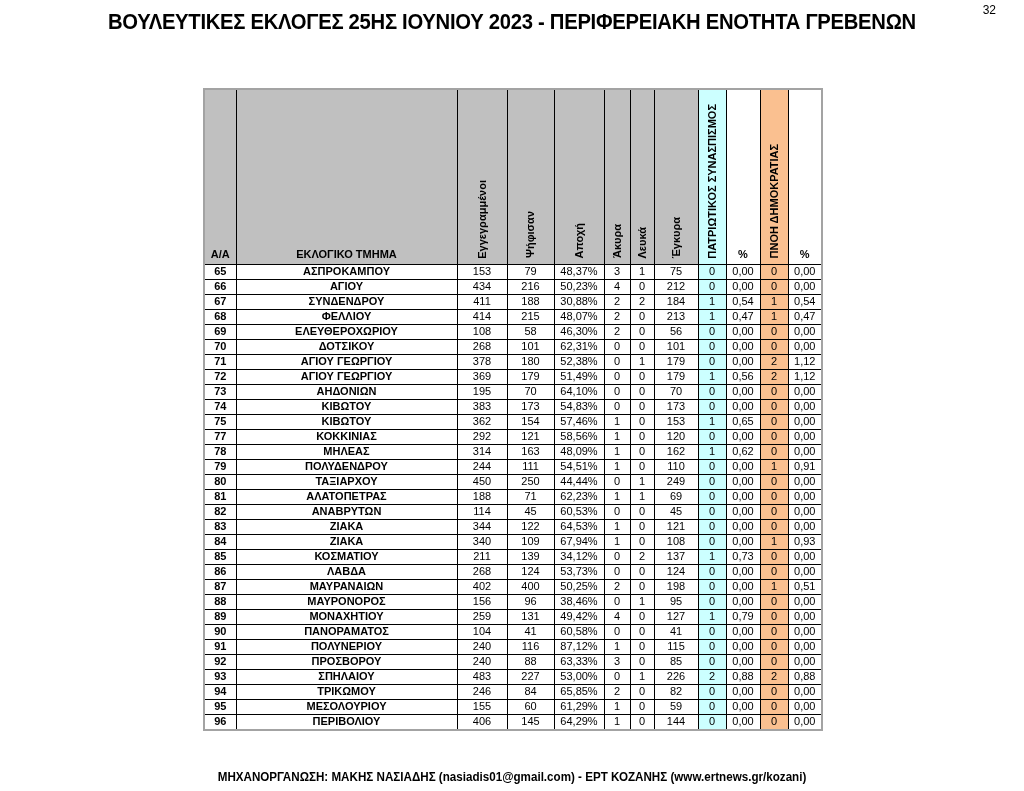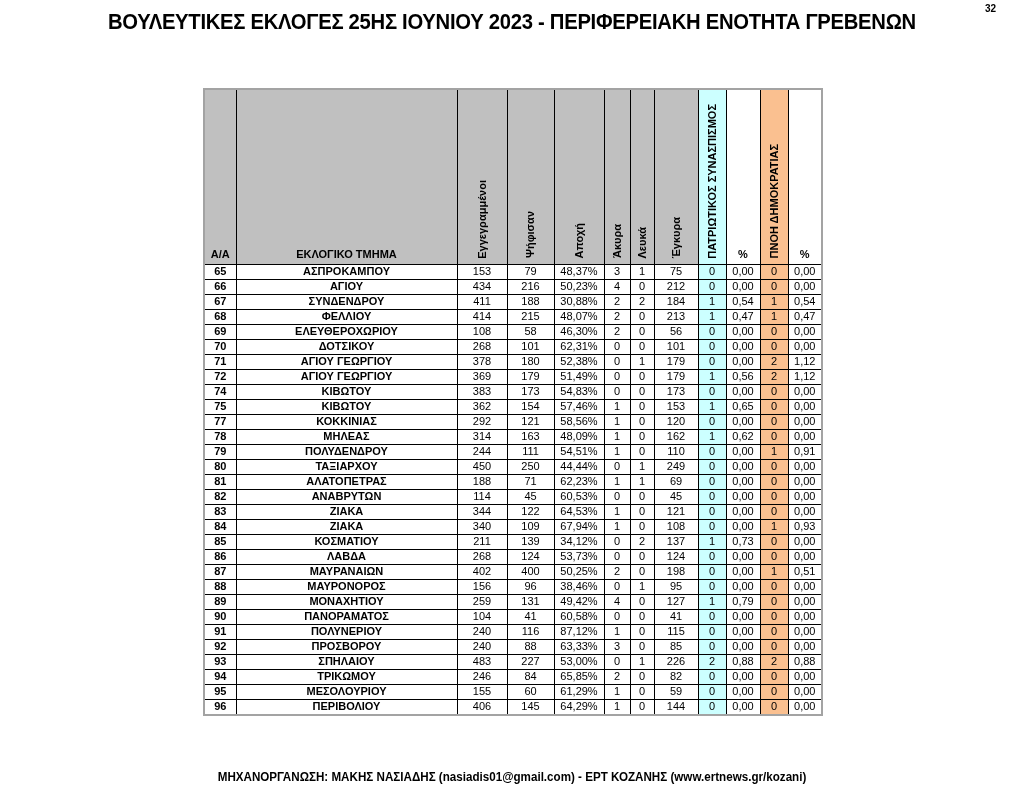--- a/index.html
+++ b/index.html
@@ -6,21 +6,21 @@
   .page {
     position:relative; width:1024px; height:791px; background:#ffffff;
     font-family:"Liberation Sans", sans-serif; color:#000; overflow:hidden;
   }
   .title {
     position:absolute; top:9px; left:0; width:100%; margin:0;
     text-align:center; font-size:22px; font-weight:bold;
     transform:scaleX(0.92); letter-spacing:-0.3px; white-space:nowrap;
   }
   .page-number {
-    position:absolute; top:3px; right:28px; font-size:10px; font-weight:bold;
+    position:absolute; top:3px; right:28px; font-size:12px; font-weight:normal;
   }
   table.results {
     position:absolute; left:203px; top:88px;
     border-collapse:collapse; table-layout:fixed;
     border:2px solid #a3a3a3;
   }
   .results th, .results td {
     border:1px solid #000; padding:0; text-align:center; overflow:hidden;
   }
   .results thead tr { height:175px; }
@@ -194,20 +194,34 @@
           <td>51,49%</td>
           <td>0</td>
           <td>0</td>
           <td>179</td>
           <td class="cyan">1</td>
           <td>0,56</td>
           <td class="orange">2</td>
           <td>1,12</td>
         </tr>
         <tr>
+          <td class="bold">73</td>
+          <td class="bold">ΑΗΔΟΝΙΩΝ</td>
+          <td>195</td>
+          <td>70</td>
+          <td>64,10%</td>
+          <td>0</td>
+          <td>0</td>
+          <td>70</td>
+          <td class="cyan">0</td>
+          <td>0,00</td>
+          <td class="orange">0</td>
+          <td>0,00</td>
+        </tr>
+        <tr>
           <td class="bold">74</td>
           <td class="bold">ΚΙΒΩΤΟΥ</td>
           <td>383</td>
           <td>173</td>
           <td>54,83%</td>
           <td>0</td>
           <td>0</td>
           <td>173</td>
           <td class="cyan">0</td>
           <td>0,00</td>

